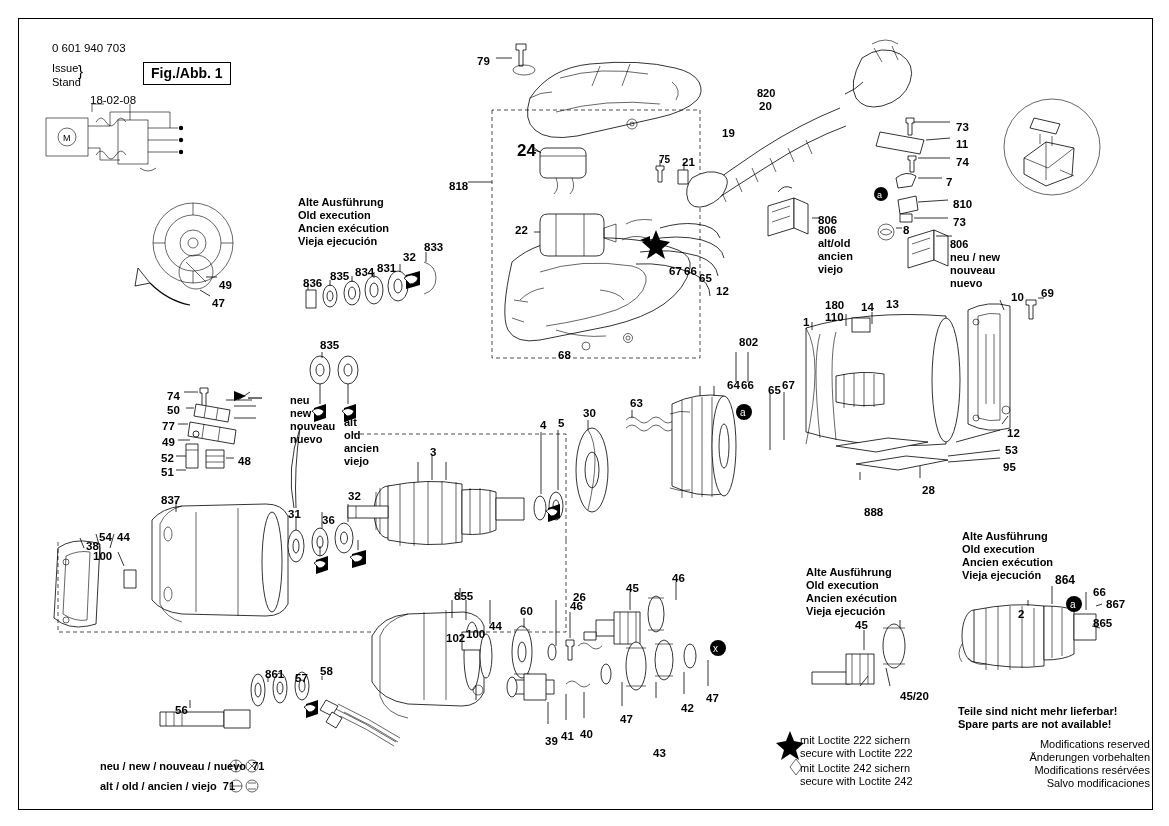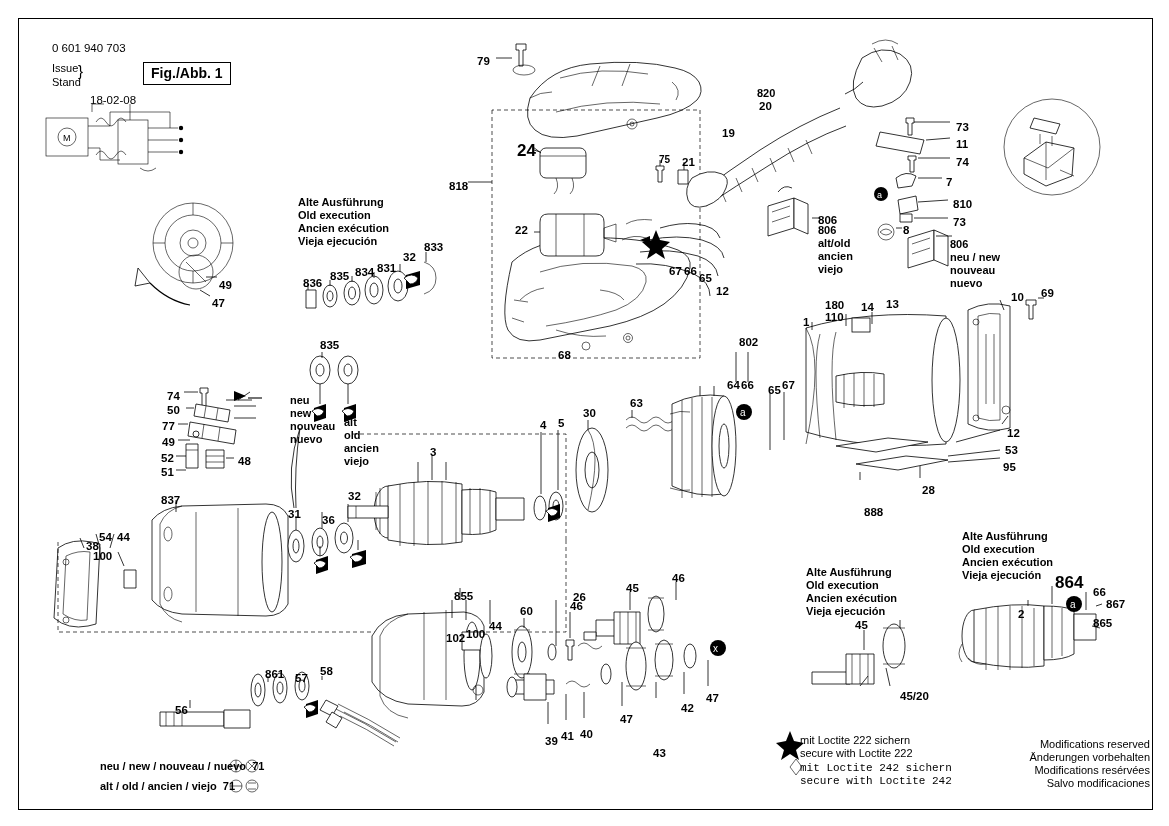--- a/index.html
+++ b/index.html
@@ -494,23 +494,25 @@
 ancien
 viejo</div>
   <div class="t b" style="left:950px; top:238px; white-space:pre-line;">806
 neu / new
 nouveau
 nuevo</div>
   <div class="t b" style="left:818px; top:224px; white-space:pre-line;">806
 alt/old
 ancien
 viejo</div>
+  <div class="t b" style="left:958px; top:705px; white-space:pre-line;">Teile sind nicht mehr lieferbar!
+Spare parts are not available!</div>
   <div class="t" style="left:800px; top:734px; white-space:pre-line;">mit Loctite 222 sichern
 secure with Loctite 222</div>
-  <div class="t" style="left:800px; top:762px; white-space:pre-line;font-family:Liberation Mono, monospace;">mit Loctite 242 sichern
+  <div class="t" style="left:800px; top:762px; white-space:pre-line;">mit Loctite 242 sichern
 secure with Loctite 242</div>
   <div class="t" style="left:990px; top:738px; white-space:pre-line; text-align:right; width:160px;">Modifications reserved
 Änderungen vorbehalten
 Modifications resérvées
 Salvo modificaciones</div>
   <div class="t b" style="left:100px; top:760px;">neu / new / nouveau / nuevo  71</div>
   <div class="t b" style="left:100px; top:780px;">alt / old / ancien / viejo  71</div>
 
   <div id="callouts">
       <div class="t b" style="left: 477px; top: 55px; font-size: 11.5px;">79</div>
@@ -597,18 +599,18 @@
       <div class="t b" style="left: 653px; top: 707px; font-size: 11.5px; margin-top: 40px;">43</div>
       <div class="t b" style="left: 681px; top: 702px; font-size: 11.5px;">42</div>
       <div class="t b" style="left: 706px; top: 692px; font-size: 11.5px;">47</div>
       <div class="t b" style="left: 265px; top: 668px; font-size: 11.5px;">861</div>
       <div class="t b" style="left: 295px; top: 672px; font-size: 11.5px;">57</div>
       <div class="t b" style="left: 320px; top: 665px; font-size: 11.5px;">58</div>
       <div class="t b" style="left: 175px; top: 704px; font-size: 11.5px;">56</div>
       <div class="t b" style="left: 855px; top: 619px; font-size: 11.5px;">45</div>
       <div class="t b" style="left: 900px; top: 690px; font-size: 11.5px;">45/20</div>
       <div class="t b" style="left: 1018px; top: 608px; font-size: 11.5px;">2</div>
-      <div class="t b" style="left: 1055px; top: 573px; font-size: 17px;">864</div>
+      <div class="t b" style="left: 1055px; top: 573px; font-size: 12px;">864</div>
       <div class="t b" style="left: 1093px; top: 586px; font-size: 11.5px;">66</div>
       <div class="t b" style="left: 1106px; top: 598px; font-size: 11.5px;">867</div>
       <div class="t b" style="left: 1093px; top: 617px; font-size: 11.5px;">865</div>
     </div>
 </div>
 
 </body></html>

